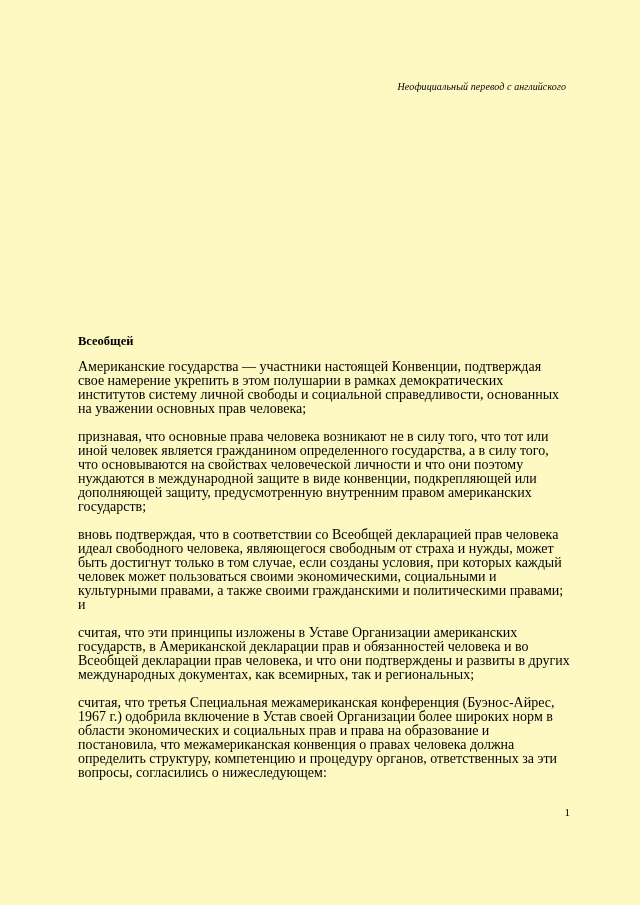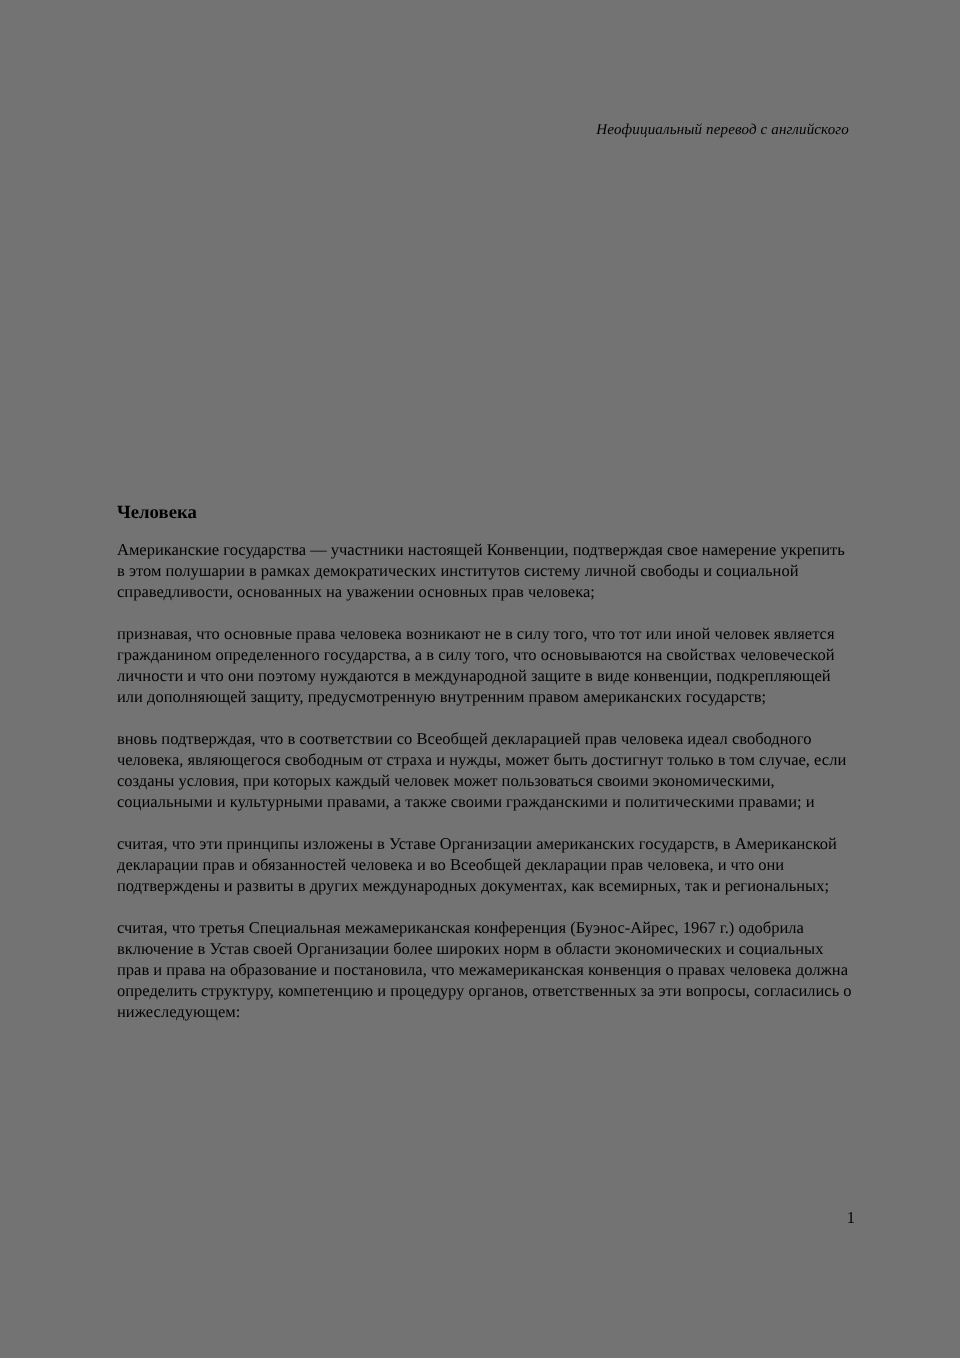--- a/index.html
+++ b/index.html
@@ -8,21 +8,21 @@
     width: 640px;
     height: 905px;
     font-family: "Liberation Serif", serif;
     color: #000000;
     position: relative;
   }
   .page {
     position: relative;
     width: 640px;
     height: 905px;
-    background: #737373;
+    background: #fef9c3;
     overflow: hidden;
   }
   .header-note {
     position: absolute;
     top: 81px;
     right: 74px;
     font-style: italic;
     font-size: 10px;
     letter-spacing: 0.1px;
   }
@@ -50,21 +50,21 @@
     top: 334px;
     left: 78px;
     font-weight: bold;
     font-size: 12.5px;
   }
   .body-text {
     position: absolute;
     top: 360px;
     left: 78px;
     width: 492px;
-    font-size: 11px;
+    font-size: 14px;
     line-height: 14px;
   }
   .body-text p {
     margin: 0 0 14px 0;
   }
   .page-number {
     position: absolute;
     top: 806px;
     left: 78px;
     width: 492px;
@@ -74,21 +74,21 @@
 </style>
 </head>
 <body>
 
 <div class="page">
 
   <div class="header-note">Неофициальный перевод с английского</div>
 
 
 
-  <h2 class="section-heading">Человека</h2>
+  <h2 class="section-heading">Всеобщей</h2>
 
   <div class="body-text">
     <p>Американские государства — участники настоящей Конвенции, подтверждая свое намерение укрепить в этом полушарии в рамках демократических институтов систему личной свободы и социальной справедливости, основанных на уважении основных прав человека;</p>
     <p>признавая, что основные права человека возникают не в силу того, что тот или иной человек является гражданином определенного государства, а в силу того, что основываются на свойствах человеческой личности и что они поэтому нуждаются в международной защите в виде конвенции, подкрепляющей или дополняющей защиту, предусмотренную внутренним правом американских государств;</p>
     <p>вновь подтверждая, что в соответствии со Всеобщей декларацией прав человека идеал свободного человека, являющегося свободным от страха и нужды, может быть достигнут только в том случае, если созданы условия, при которых каждый человек может пользоваться своими экономическими, социальными и культурными правами, а также своими гражданскими и политическими правами; и</p>
     <p>считая, что эти принципы изложены в Уставе Организации американских государств, в Американской декларации прав и обязанностей человека и во Всеобщей декларации прав человека, и что они подтверждены и развиты в других международных документах, как всемирных, так и региональных;</p>
     <p>считая, что третья Специальная межамериканская конференция (Буэнос-Айрес, 1967 г.) одобрила включение в Устав своей Организации более широких норм в области экономических и социальных прав и права на образование и постановила, что межамериканская конвенция о правах человека должна определить структуру, компетенцию и процедуру органов, ответственных за эти вопросы, согласились о нижеследующем:</p>
   </div>
 
   <div class="page-number">1</div>

